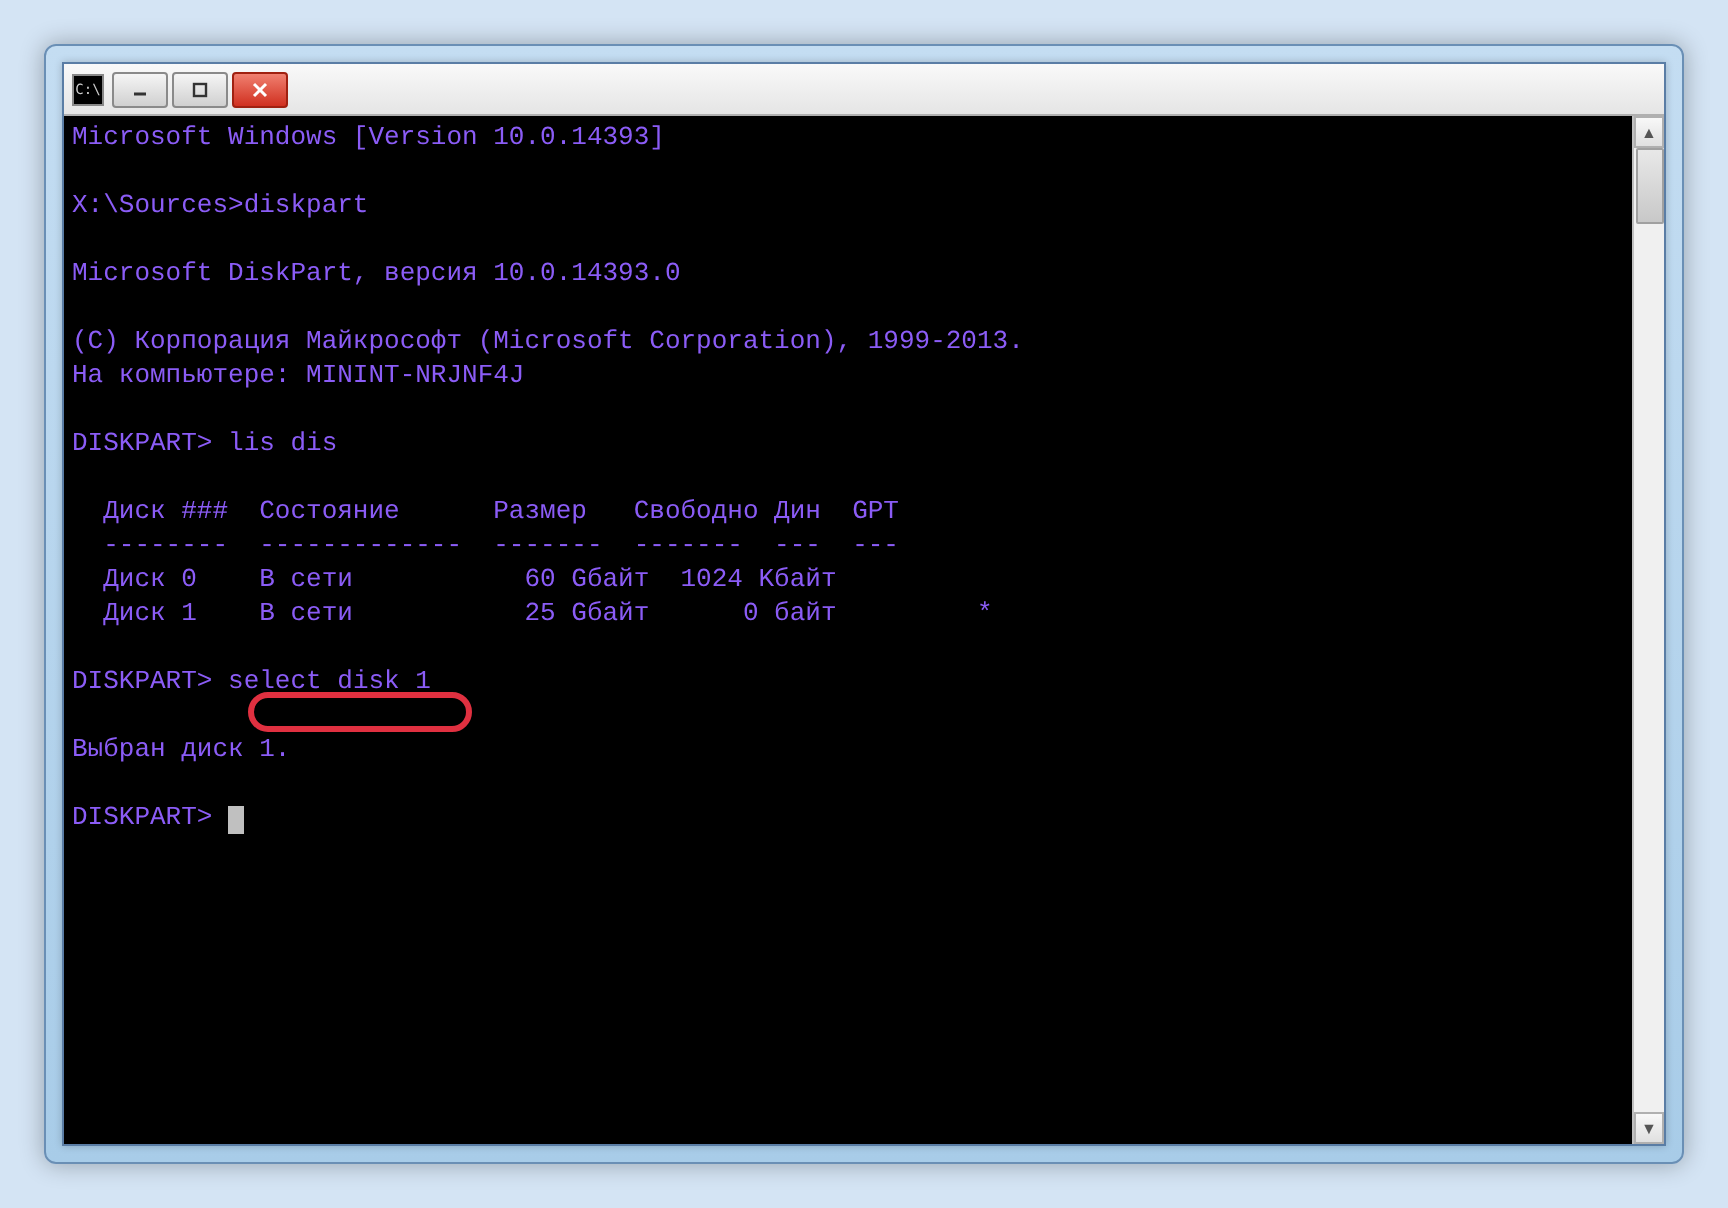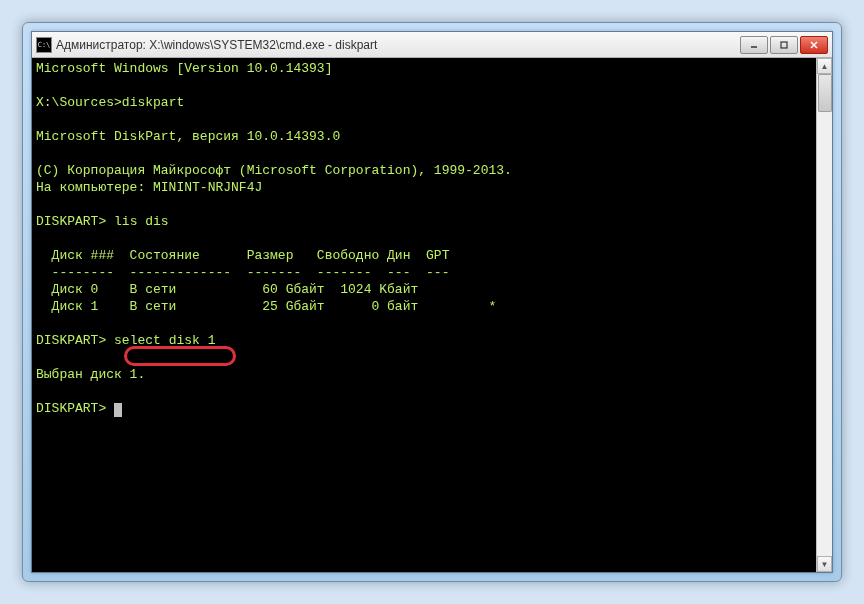--- a/index.html
+++ b/index.html
@@ -95,21 +95,21 @@
     }
     .console-area {
       flex: 1;
       display: flex;
       background: #000;
       position: relative;
     }
     .console {
       flex: 1;
       background: #000;
-      color: #bef264;
+      color: #8b5cf6;
       font-family: "Consolas", "Courier New", monospace;
       font-size: 13px;
       line-height: 17px;
       padding: 2px 4px;
       white-space: pre;
       overflow: hidden;
       position: relative;
     }
     .scrollbar {
       width: 16px;
@@ -159,21 +159,20 @@
       margin-bottom: -1px;
     }
   </style>
 </head>
 <body>
 
 <div class="outer-frame">
   <div class="window">
     <div class="titlebar">
       <div class="title-icon">C:\</div>
-      <div class="title-text">Администратор: X:\windows\SYSTEM32\cmd.exe - diskpart</div>
       <div class="window-controls">
         <div class="win-btn min">
           <svg viewBox="0 0 10 10">
               <line x1="2" y1="7" x2="8" y2="7" stroke="#333" stroke-width="1.5"></line>
             </svg>
         </div>
         <div class="win-btn max">
           <svg viewBox="0 0 10 10">
               <rect x="2" y="2" width="6" height="6" fill="none" stroke="#333" stroke-width="1.2"></rect>
             </svg>

